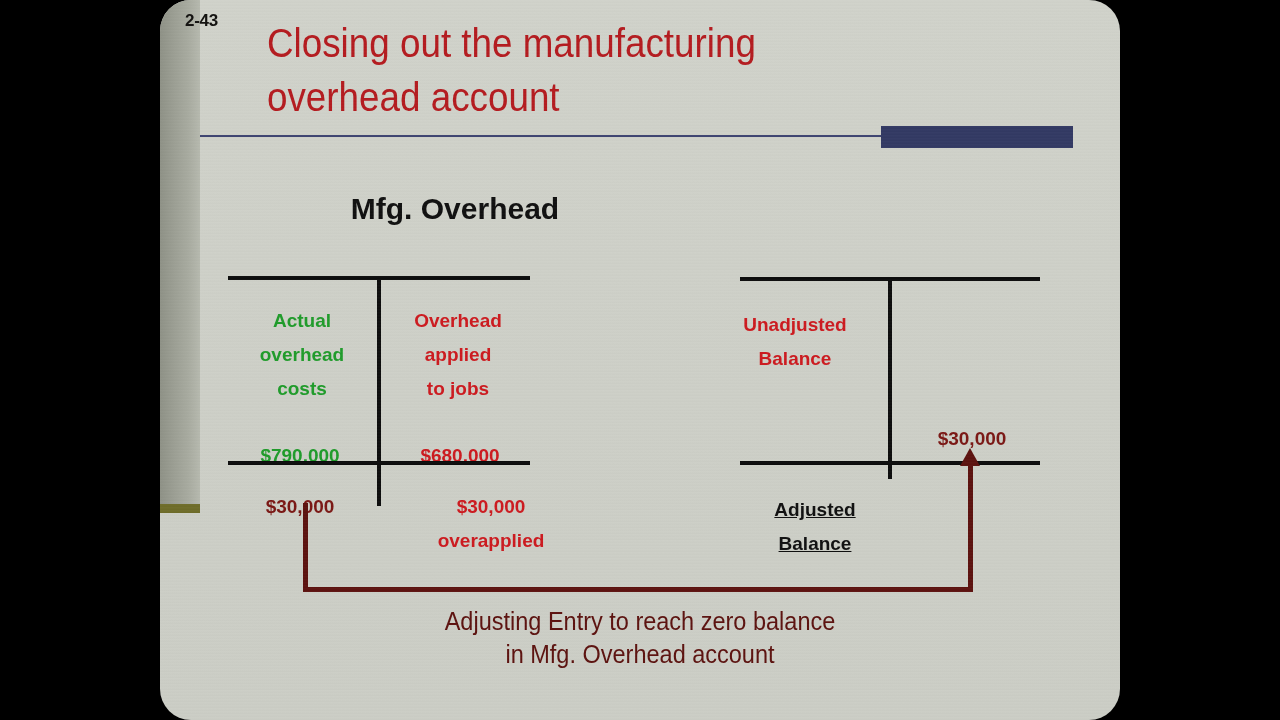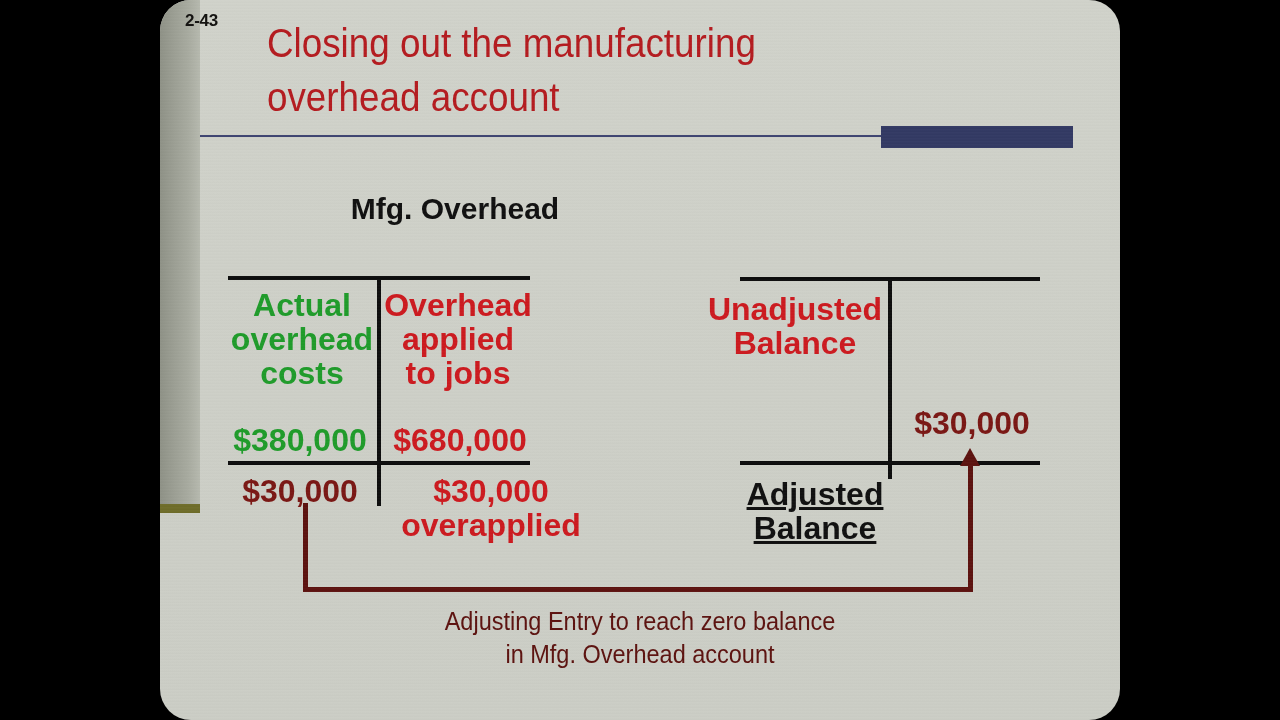--- a/index.html
+++ b/index.html
@@ -107,25 +107,26 @@
     position: absolute;
     font-size: 30px;
     line-height: 38px;
     font-weight: bold;
     color: #101010;
     text-align: center;
     white-space: pre-line;
   }
   .cell {
     position: absolute;
-    font-size: 32px;
+    font-size: 19px;
     line-height: 34px;
     font-weight: bold;
     text-align: center;
     white-space: pre-line;
+    margin-top: 16px;
   }
   .green { color: #1f9b2a; }
   .red   { color: #cc1a1f; }
   .maroon{ color: #7a1714; }
   .black { color: #101010; }
   
   .hrule {
     position: absolute;
     height: 4px;
     background: #0d0d0d;
@@ -199,21 +200,21 @@
     <div class="vrule" style="left:217px; top:278px; height:228px;"></div>
 
     <div class="cell green" style="left:68px; top:288px; width:148px;">Actual
 overhead
 costs</div>
 
     <div class="cell red" style="left:222px; top:288px; width:152px;">Overhead
 applied
 to jobs</div>
 
-    <div class="cell green" style="left:62px; top:423px; width:156px;">$380,000</div>
+    <div class="cell green" style="left:62px; top:423px; width:156px;">$790,000</div>
 
     <div class="cell red" style="left:222px; top:423px; width:156px;">$680,000</div>
 
     <div class="hrule" style="left:68px; top:461px; width:302px;"></div>
 
     <div class="cell maroon" style="left:62px; top:474px; width:156px;">$30,000</div>
 
     <div class="cell red" style="left:218px; top:474px; width:226px;">$30,000
 overapplied</div>
 

